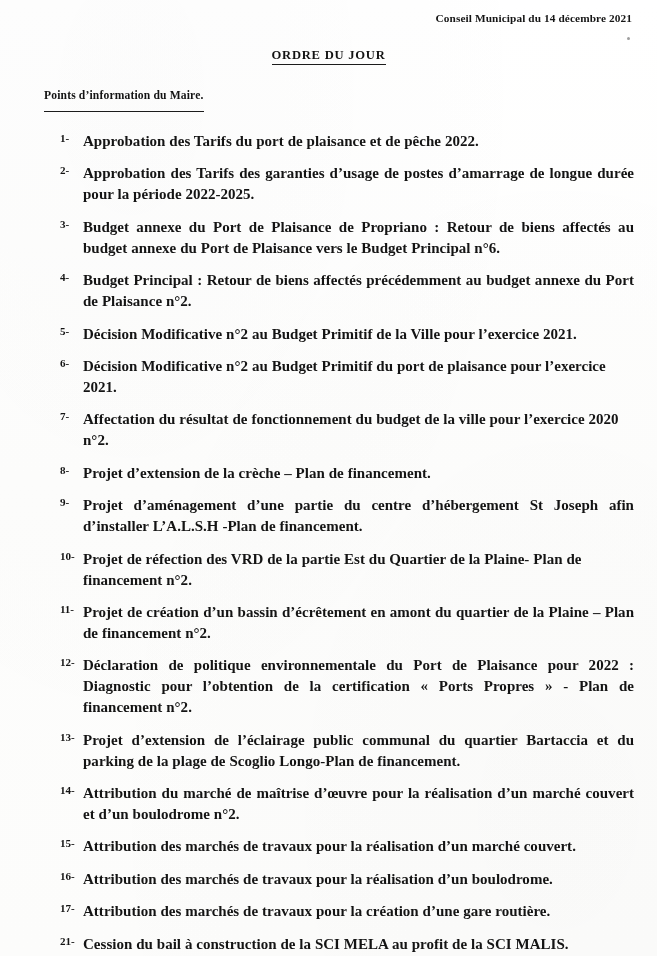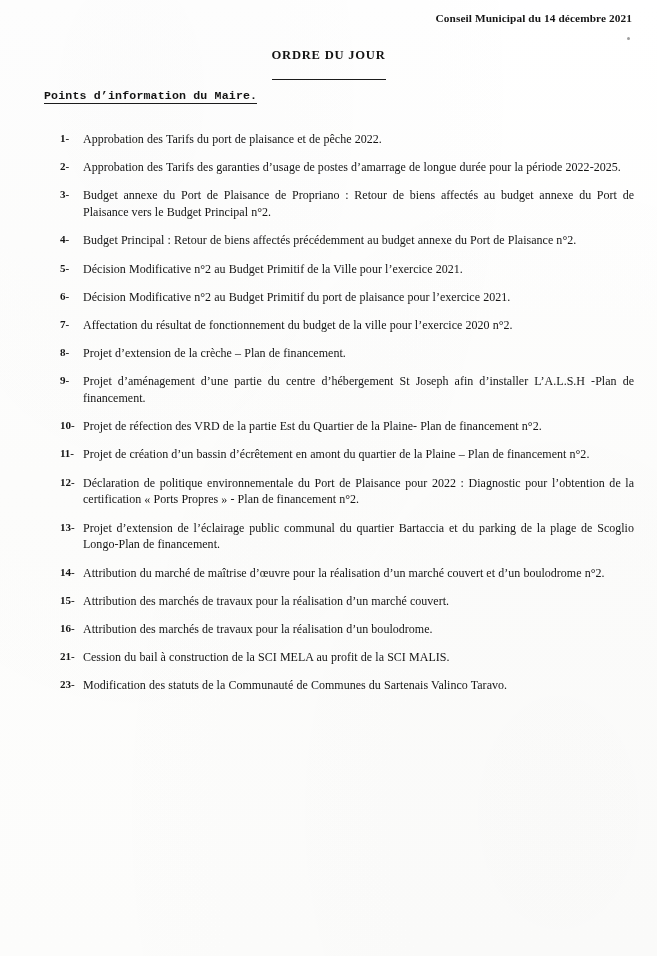--- a/index.html
+++ b/index.html
@@ -64,37 +64,36 @@
     left: 0;
     width: 100%;
     text-align: center;
     font-weight: bold;
     font-size: 12.6px;
     letter-spacing: 0.75px;
     color: #131313;
   }
   .doc-title span {
     border-bottom: 1.15px solid #1c1c1c;
-    padding-bottom: 17px;
+    padding-bottom: 2px;
   }
 
   
   .section-heading {
     position: absolute;
     top: 89px;
     left: 44px;
     font-weight: bold;
     font-size: 11.6px;
     letter-spacing: 0.15px;
     color: #131313;
   }
   .section-heading span {
     border-bottom: 1.05px solid #1c1c1c;
-    padding-bottom: 1px;
-    font-family: Liberation Mono, monospace;
+    padding-bottom: 9px;
   }
 
   
   .agenda {
     position: absolute;
     top: 131px;
     left: 60px;
     width: 574px;
   }
   .agenda-item {
@@ -107,22 +106,22 @@
     width: 23px;
     font-weight: bold;
     font-size: 11.1px;
     line-height: 1.40;
     color: #141414;
     white-space: nowrap;
     letter-spacing: -0.1px;
   }
   .item-text {
     flex: 1 1 auto;
-    font-weight: normal;
-    font-size: 12px;
+    font-weight: bold;
+    font-size: 15px;
     line-height: 1.40;
     color: #141414;
     text-align: justify;
     text-justify: inter-word;
     hyphens: none;
     letter-spacing: 0.02px;
     word-spacing: 0.1px;
   }
   
   .item-text.single { text-align: left; }
@@ -150,21 +149,21 @@
       <div class="agenda-item">
         <div class="item-number">1-</div>
         <div class="item-text single">Approbation des Tarifs du port de plaisance et de pêche 2022.</div>
       </div>
       <div class="agenda-item">
         <div class="item-number">2-</div>
         <div class="item-text">Approbation des Tarifs des garanties d’usage de postes d’amarrage de longue durée pour la période 2022-2025.</div>
       </div>
       <div class="agenda-item">
         <div class="item-number">3-</div>
-        <div class="item-text">Budget annexe du Port de Plaisance de Propriano : Retour de biens affectés au budget annexe du Port de Plaisance vers le Budget Principal n°2.</div>
+        <div class="item-text">Budget annexe du Port de Plaisance de Propriano : Retour de biens affectés au budget annexe du Port de Plaisance vers le Budget Principal n°6.</div>
       </div>
       <div class="agenda-item">
         <div class="item-number">4-</div>
         <div class="item-text">Budget Principal : Retour de biens affectés précédemment au budget annexe du Port de Plaisance n°2.</div>
       </div>
       <div class="agenda-item">
         <div class="item-number">5-</div>
         <div class="item-text single">Décision Modificative n°2 au Budget Primitif de la Ville pour l’exercice 2021.</div>
       </div>
       <div class="agenda-item">
@@ -205,20 +204,24 @@
       </div>
       <div class="agenda-item">
         <div class="item-number">15-</div>
         <div class="item-text single">Attribution des marchés de travaux pour la réalisation d’un marché couvert.</div>
       </div>
       <div class="agenda-item">
         <div class="item-number">16-</div>
         <div class="item-text single">Attribution des marchés de travaux pour la réalisation d’un boulodrome.</div>
       </div>
       <div class="agenda-item">
+        <div class="item-number">17-</div>
+        <div class="item-text single">Attribution des marchés de travaux pour la création d’une gare routière.</div>
+      </div>
+      <div class="agenda-item">
         <div class="item-number">21-</div>
         <div class="item-text single">Cession du bail à construction de la SCI MELA au profit de la SCI MALIS.</div>
       </div>
       <div class="agenda-item">
         <div class="item-number">23-</div>
         <div class="item-text single">Modification des statuts de la Communauté de Communes du Sartenais Valinco Taravo.</div>
       </div>
     </div>
 
 </div>

